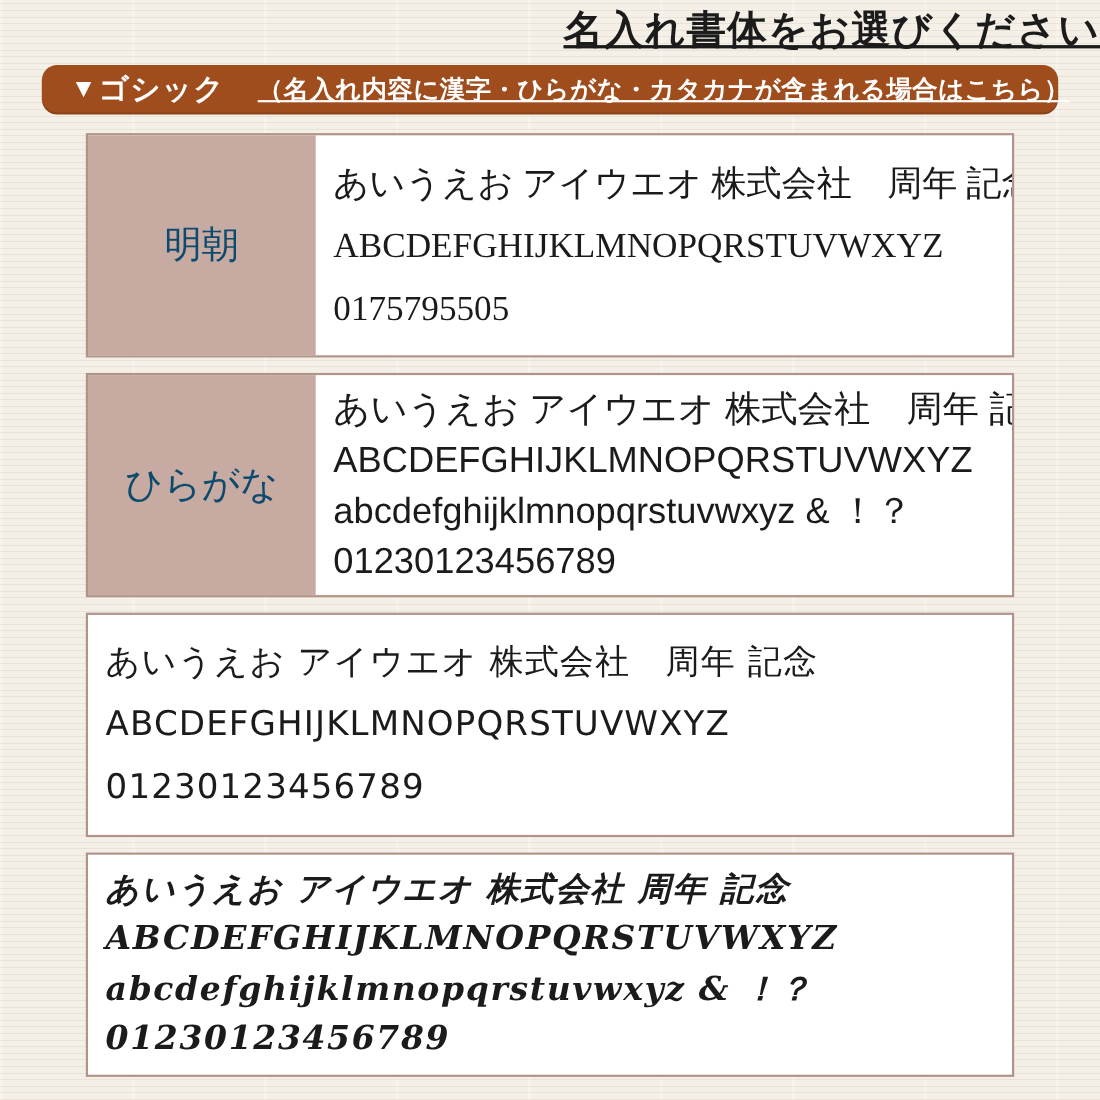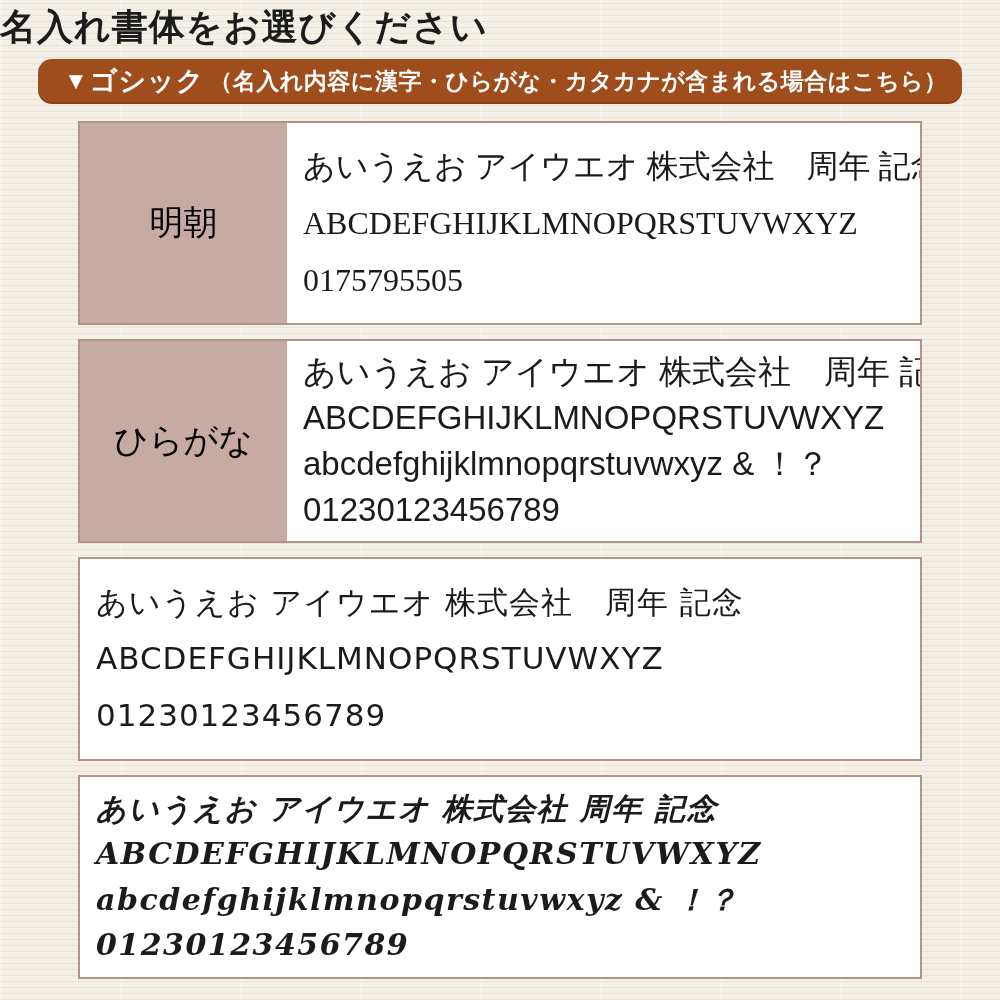--- a/index.html
+++ b/index.html
@@ -7,25 +7,26 @@
     width:1000px;height:1000px;overflow:hidden;
     background-color:#f4f0e7;
     background-image:
       repeating-linear-gradient(0deg, rgba(205,192,170,.28) 0 1px, rgba(255,255,255,0) 1px 6px),
       repeating-linear-gradient(90deg, rgba(255,255,255,.25) 0 3px, rgba(0,0,0,0) 3px 120px);
     font-family:"Liberation Serif","DejaVu Serif",serif;
     color:#1b1b1b;
   }
   .title{
     margin:4px 0 8px 0;
-    text-align:left;
+    text-align:right;
     font-size:36px;
     font-weight:bold;
     letter-spacing:1px;
     line-height:1.3;
+    text-decoration:underline;
   }
   .bar{
     box-sizing:border-box;
     margin:0 38px;
     height:45px;
     border-radius:14px;
     background:#a04d1d;
     box-shadow:inset 0 -2px 0 rgba(0,0,0,.12);
     display:flex;
     align-items:center;
@@ -39,43 +40,44 @@
     line-height:1;
   }
   .sec-title{
     font-size:27px;
     font-weight:bold;
     letter-spacing:1px;
   }
   .sec-note{
     font-size:23px;
     font-weight:bold;
-    margin-left:5px;
+    margin-left:30px;
     letter-spacing:0.5px;
+    text-decoration:underline;
   }
   .rows{
     margin:17px 0 0 78px;
     width:844px;
   }
   .row{
     box-sizing:border-box;
     height:204px;
     border:2px solid #b19388;
     background:#ffffff;
     display:flex;
     margin-bottom:14px;
   }
   .row-label{
     flex:0 0 207px;
     background:#c7aba2;
     display:flex;
     align-items:center;
     justify-content:center;
     font-size:34px;
-    color:#000000;
+    color:#0c4a6e;
   }
   .sample{
     flex:1 1 auto;
     display:flex;
     flex-direction:column;
     justify-content:space-evenly;
     padding:6px 4px 6px 16px;
     overflow:hidden;
   }
   .sample-line{

